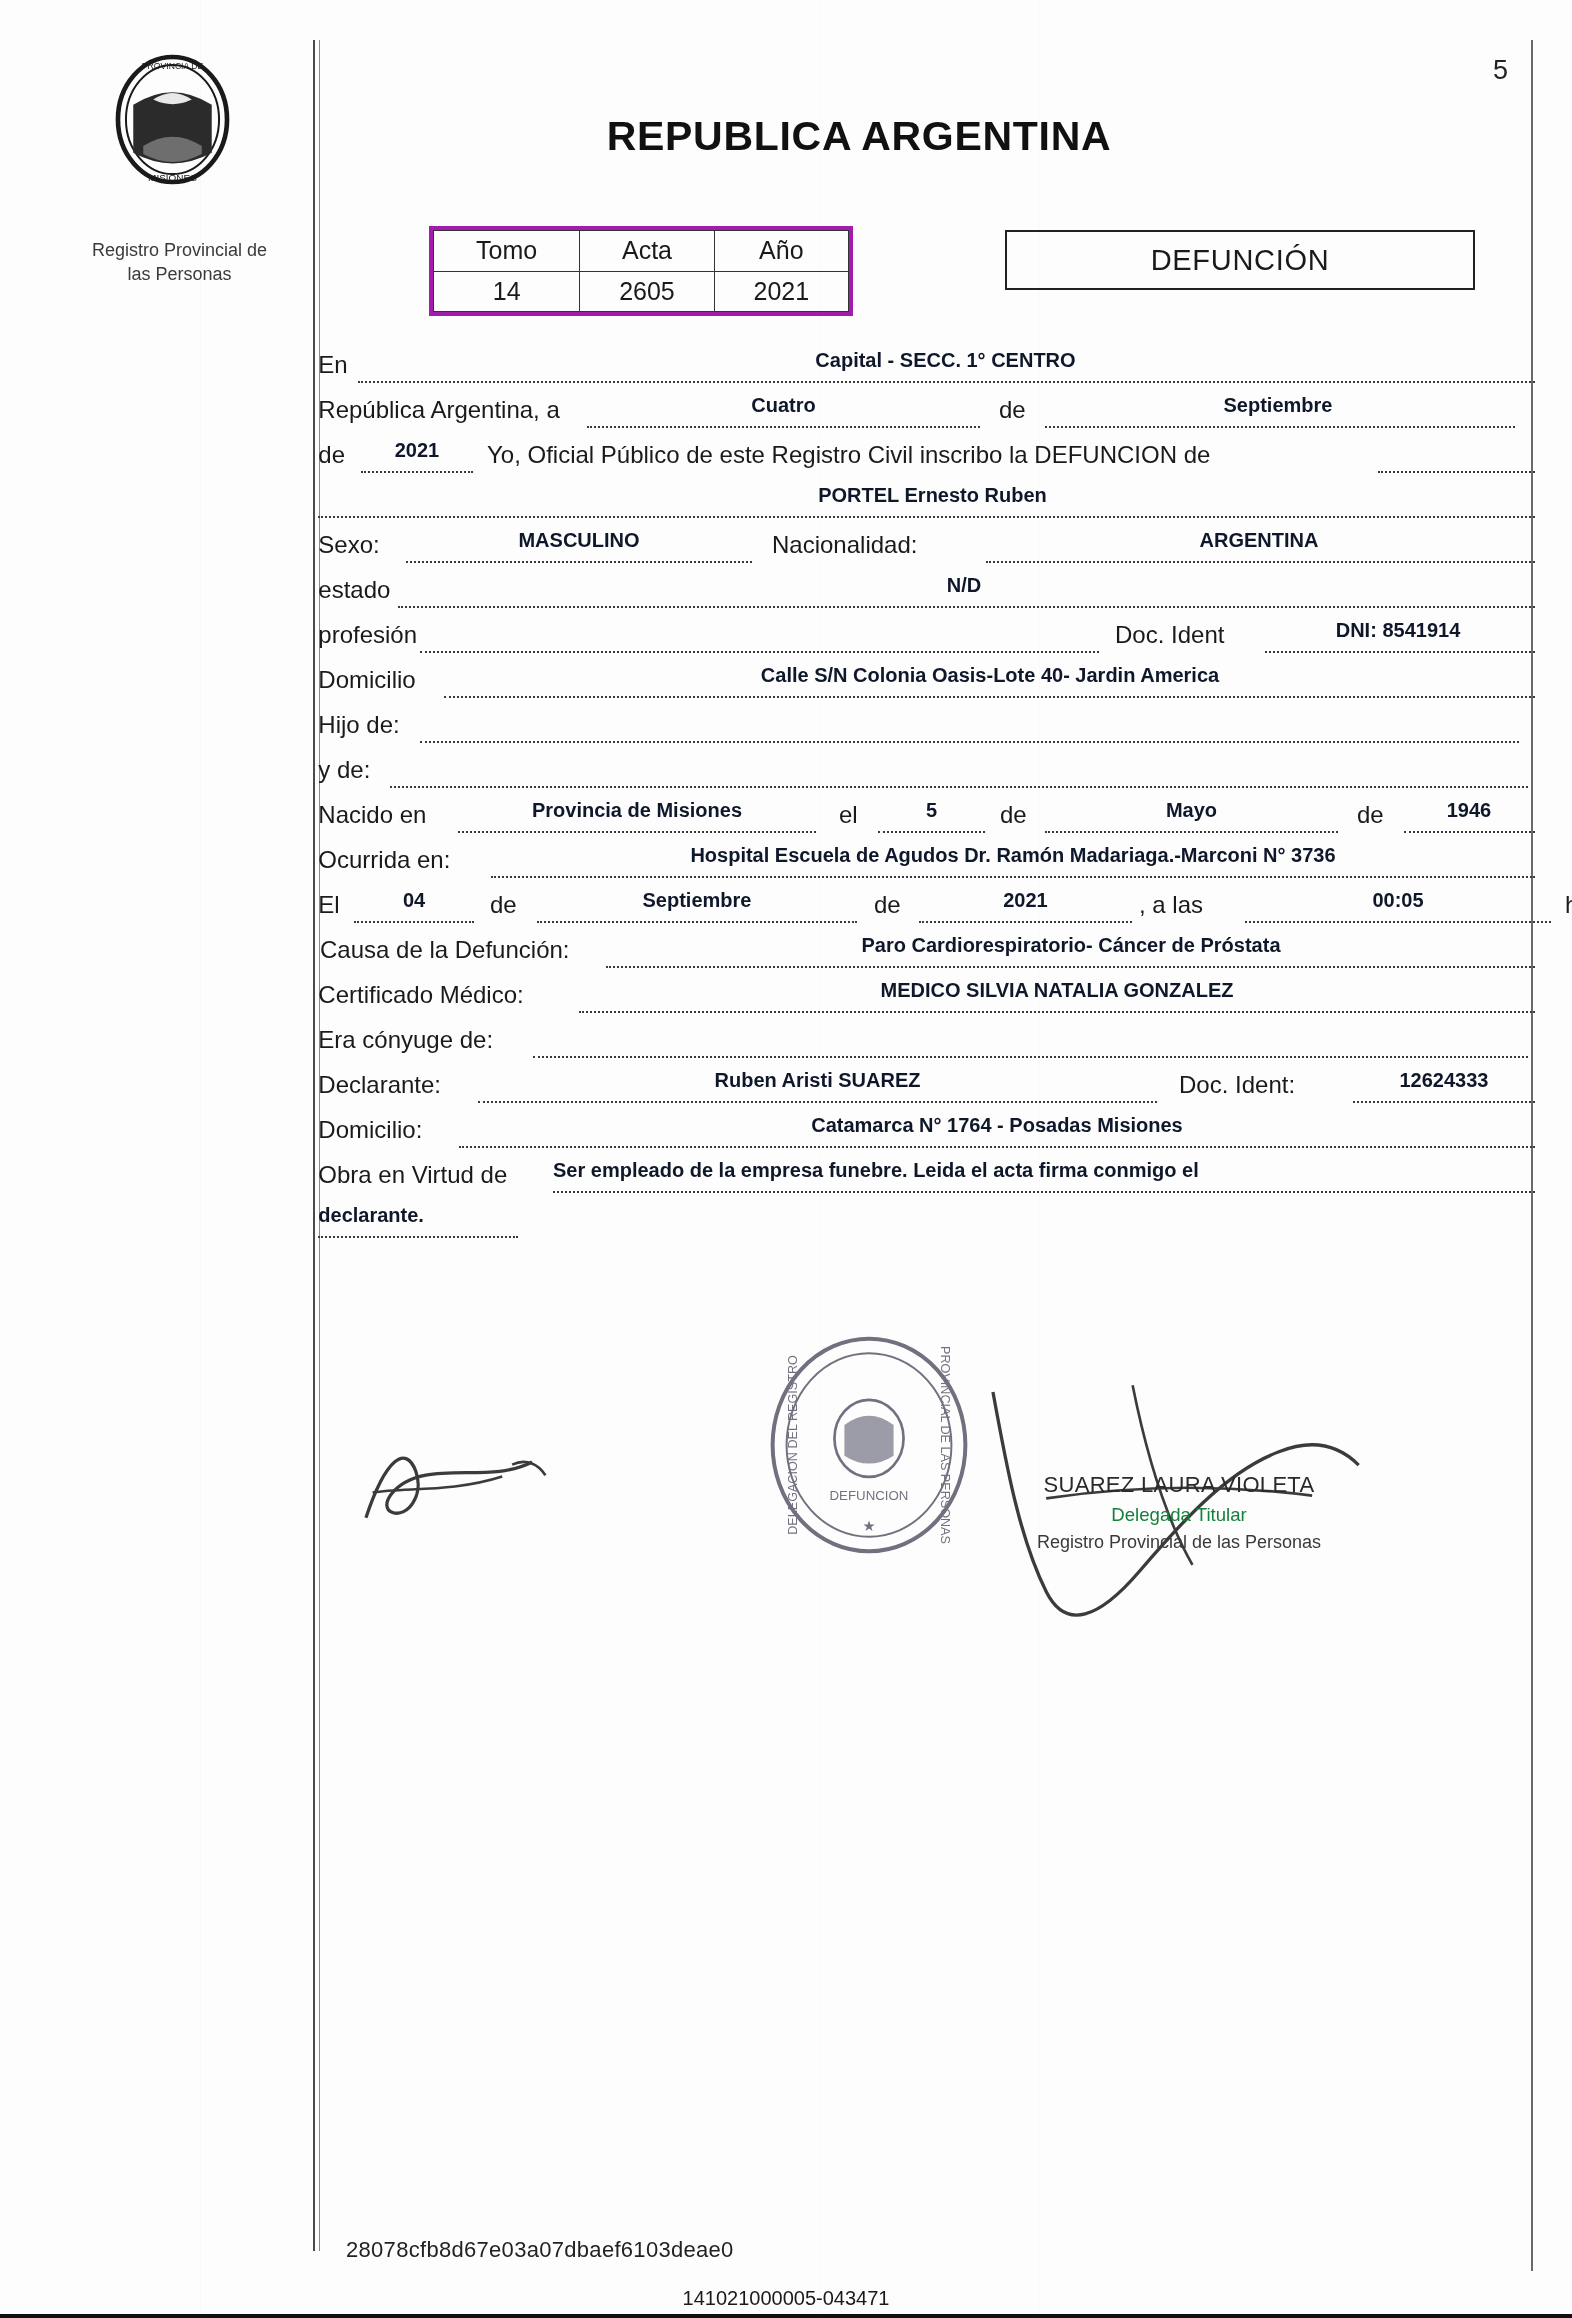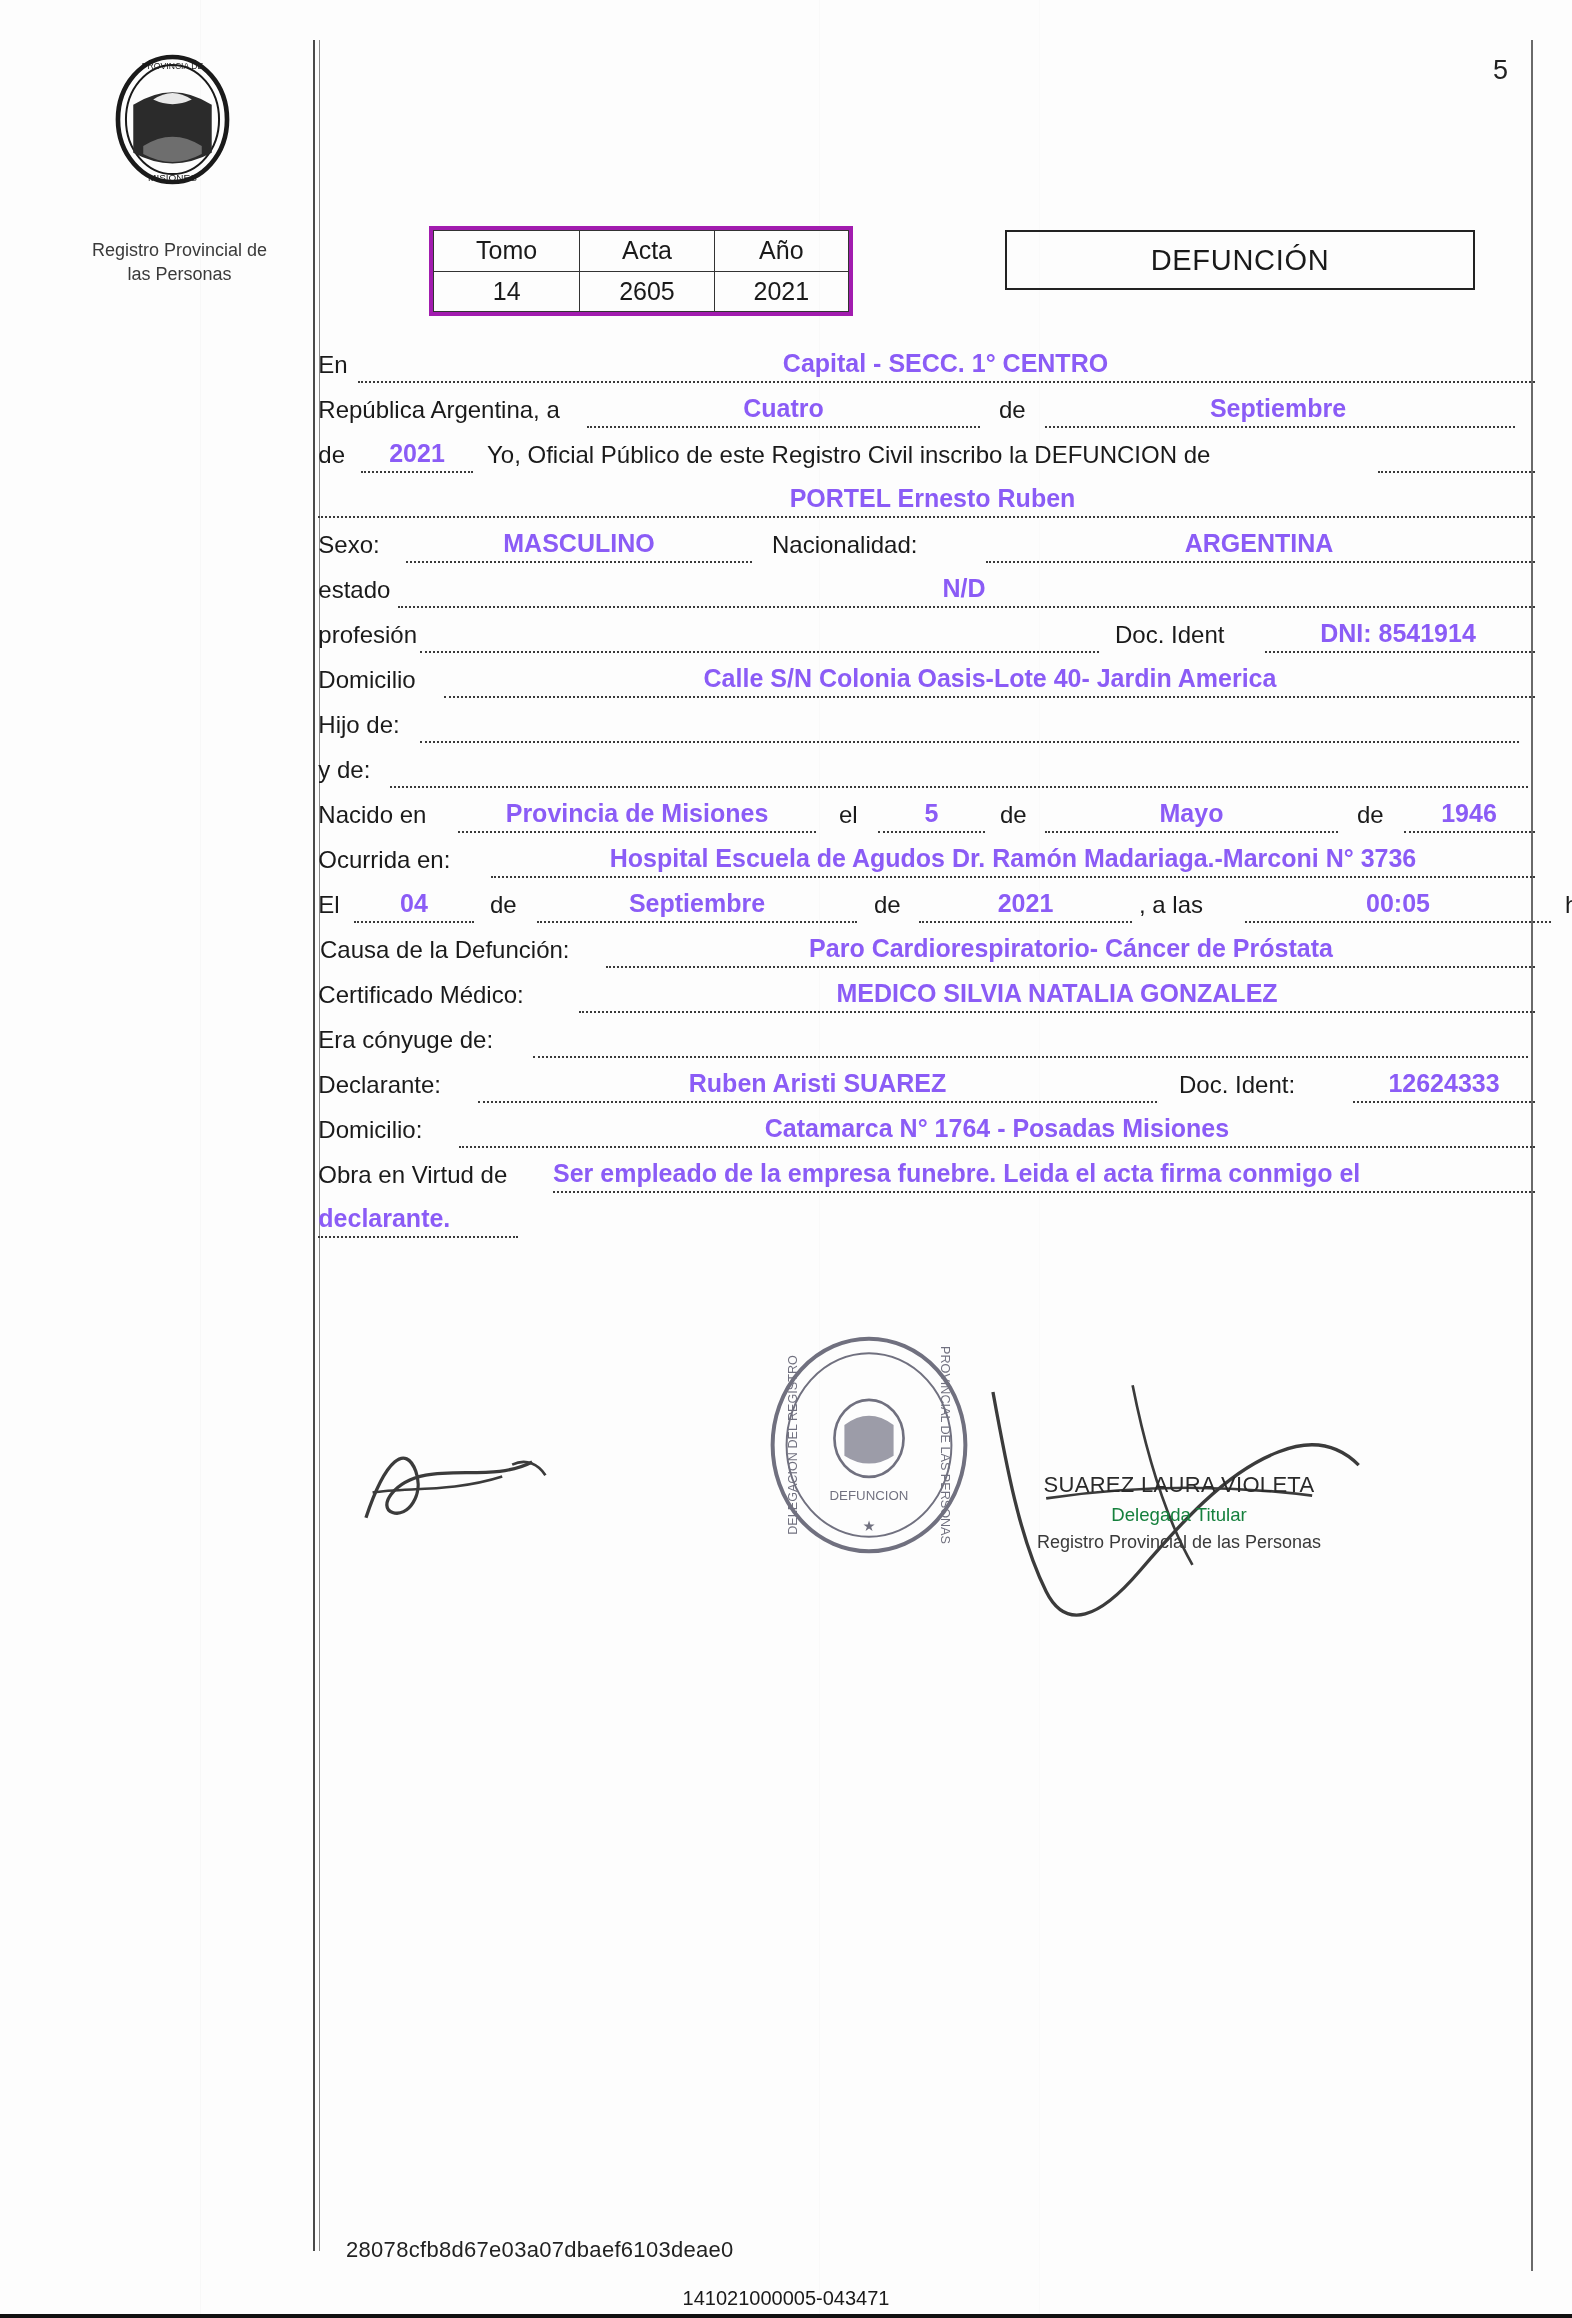--- a/index.html
+++ b/index.html
@@ -140,23 +140,23 @@
   .lbl {
     position: absolute;
     top: 5.3px;
     font-size: 24px;
     color: #1a1a1a;
     text-align: center;
   }
   .val {
     position: absolute;
     top: 2.7px;
-    font-size: 25px;
+    font-size: 20px;
     font-weight: bold;
-    color: #8b5cf6;
+    color: #0f172a;
     text-align: center;
   }
   .val.normal { font-weight: normal; }
   .dots {
     position: absolute;
     bottom: 8px;
     height: 0;
     border-bottom: 2px dotted #3a3a3a;
   }
   
@@ -262,20 +262,21 @@
       <path d="M60 70 Q89 50 118 70 Q89 84 60 70 Z" fill="#e8e8e8"></path>
       <text x="89" y="24" font-size="13" text-anchor="middle" fill="#1a1a1a" font-family="Liberation Sans, sans-serif">PROVINCIA DE</text>
       <text x="89" y="192" font-size="15" text-anchor="middle" fill="#1a1a1a" font-family="Liberation Sans, sans-serif">MISIONES</text>
     </svg>
   </div>
 
   <div class="registry-label">
     Registro Provincial de<br>las Personas
   </div>
 
+  <div class="doc-title">REPUBLICA ARGENTINA</div>
 
   <div class="tav">
     <table>
       <tbody>
           <tr>
         <td class="hdr">Tomo</td>
         <td class="hdr">Acta</td>
         <td class="hdr">Año</td>
       </tr>
       <tr>

